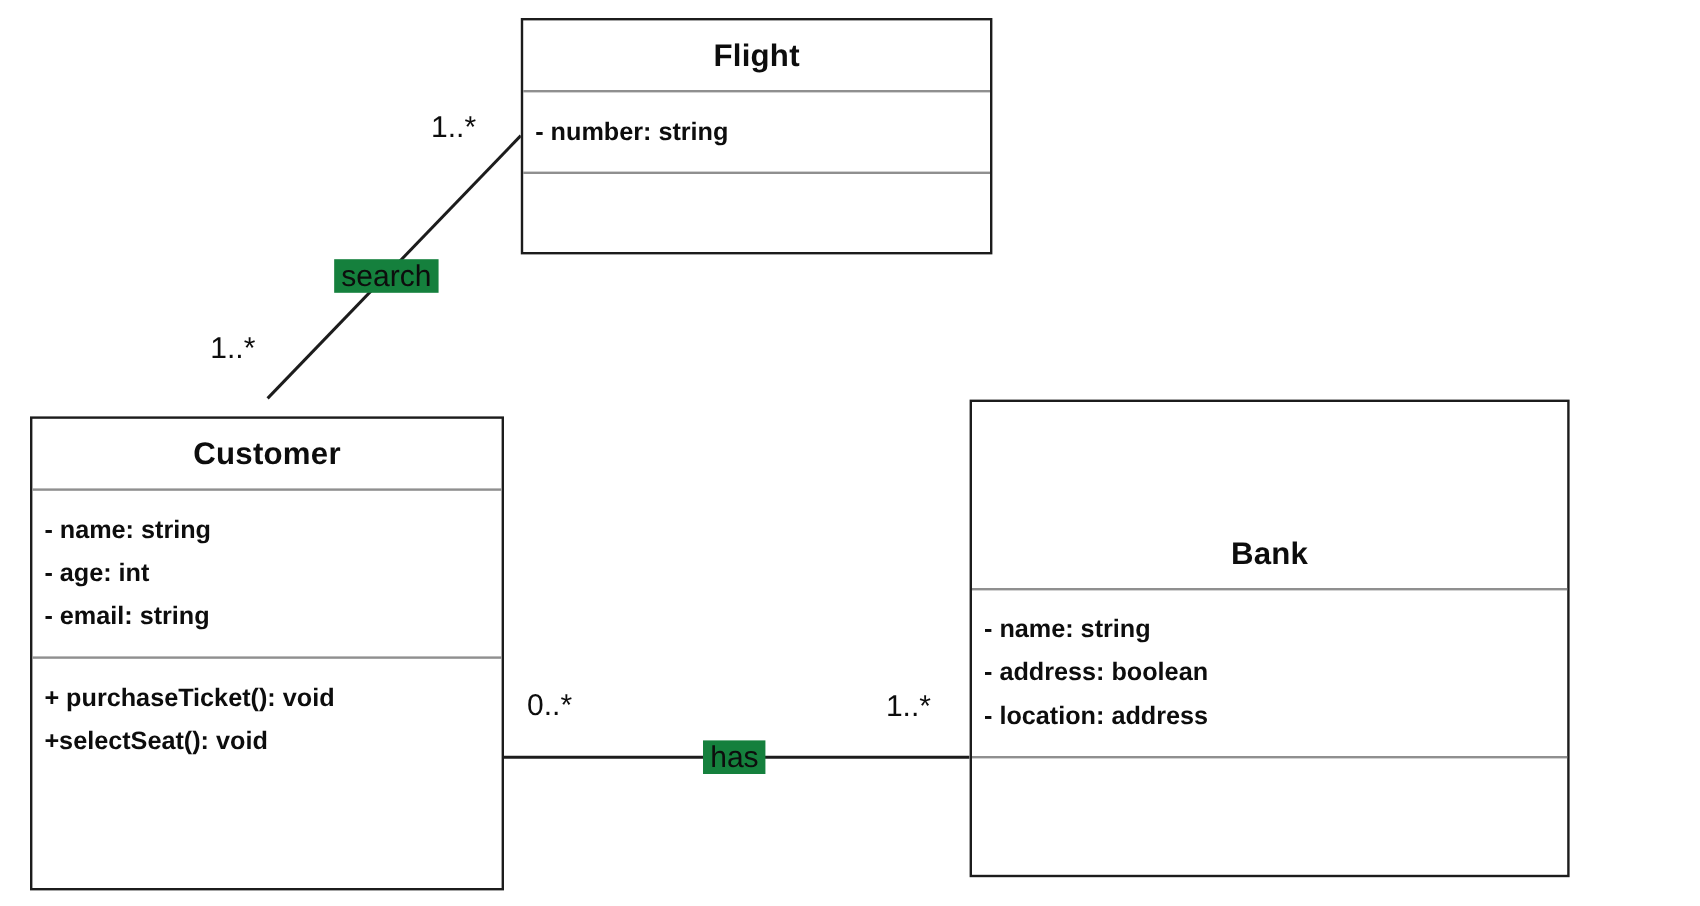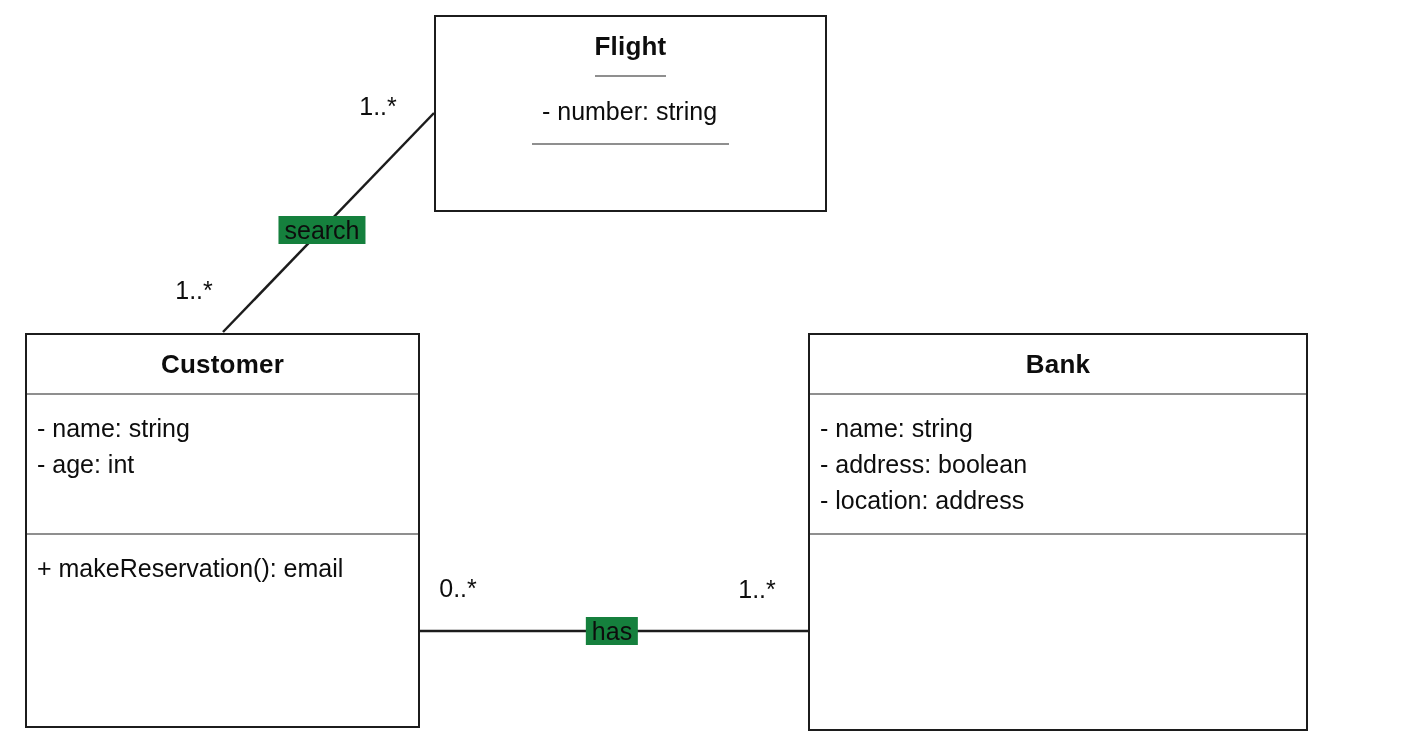--- a/index.html
+++ b/index.html
@@ -41,23 +41,24 @@
     box-sizing: border-box;
     border-bottom: 2px solid #8f8f8f;
     padding: 15px 12px 0 10px;
   }
   .uml-attrs.flight-pad { padding-top: 16px; }
   .uml-methods {
     flex: 1;
     padding: 15px 12px 0 10px;
   }
   .uml-line {
-    font-size: 25px;
+    font-size: 21px;
     line-height: 36px;
     white-space: nowrap;
+    font-weight: bold;
   }
   .edge-label {
     position: absolute;
     transform: translate(-50%, -50%);
     font-size: 25px;
     line-height: 28px;
     z-index: 3;
     white-space: nowrap;
   }
   .edge-label.on-line {
@@ -68,40 +69,42 @@
 </head>
 <body>
 
 <div class="canvas">
 
   <svg class="edges" viewBox="0 0 1417 755" xmlns="http://www.w3.org/2000/svg">
     <line x1="223" y1="332" x2="434" y2="113" stroke="#1c1c1c" stroke-width="2.5"></line>
     <line x1="420" y1="631" x2="808" y2="631" stroke="#1c1c1c" stroke-width="2.5"></line>
   </svg>
 
-  <div class="uml-class" style="left:434px; top:15px; width:393px; height:197px;align-items:center;">
+  <div class="uml-class" style="left:434px; top:15px; width:393px; height:197px;">
     <div class="uml-title">Flight</div>
     <div class="uml-attrs flight-pad" style="height:68px;">
       <div class="uml-line">- number: string</div>
     </div>
     <div class="uml-methods"></div>
   </div>
 
-  <div class="uml-class" style="left:25px; top:333px; width:395px; height:395px;">
+  <div class="uml-class" style="left:25px; top:347px; width:395px; height:395px;">
     <div class="uml-title">Customer</div>
     <div class="uml-attrs" style="height:140px;">
       <div class="uml-line">- name: string</div>
       <div class="uml-line">- age: int</div>
+      <div class="uml-line">- email: string</div>
     </div>
     <div class="uml-methods">
-      <div class="uml-line">+ makeReservation(): email</div>
+      <div class="uml-line">+ purchaseTicket(): void</div>
+      <div class="uml-line">+selectSeat(): void</div>
     </div>
   </div>
 
-  <div class="uml-class" style="left:808px; top:333px; width:500px; height:398px;">
+  <div class="uml-class" style="left:808px; top:333px; width:500px; height:398px;justify-content:center;">
     <div class="uml-title">Bank</div>
     <div class="uml-attrs" style="height:140px;">
       <div class="uml-line">- name: string</div>
       <div class="uml-line">- address: boolean</div>
       <div class="uml-line">- location: address</div>
     </div>
   </div>
 
   <div class="edge-label on-line" style="left:322px; top:230px;">search</div>
   <div class="edge-label" style="left:378px; top:106px;">1..*</div>

